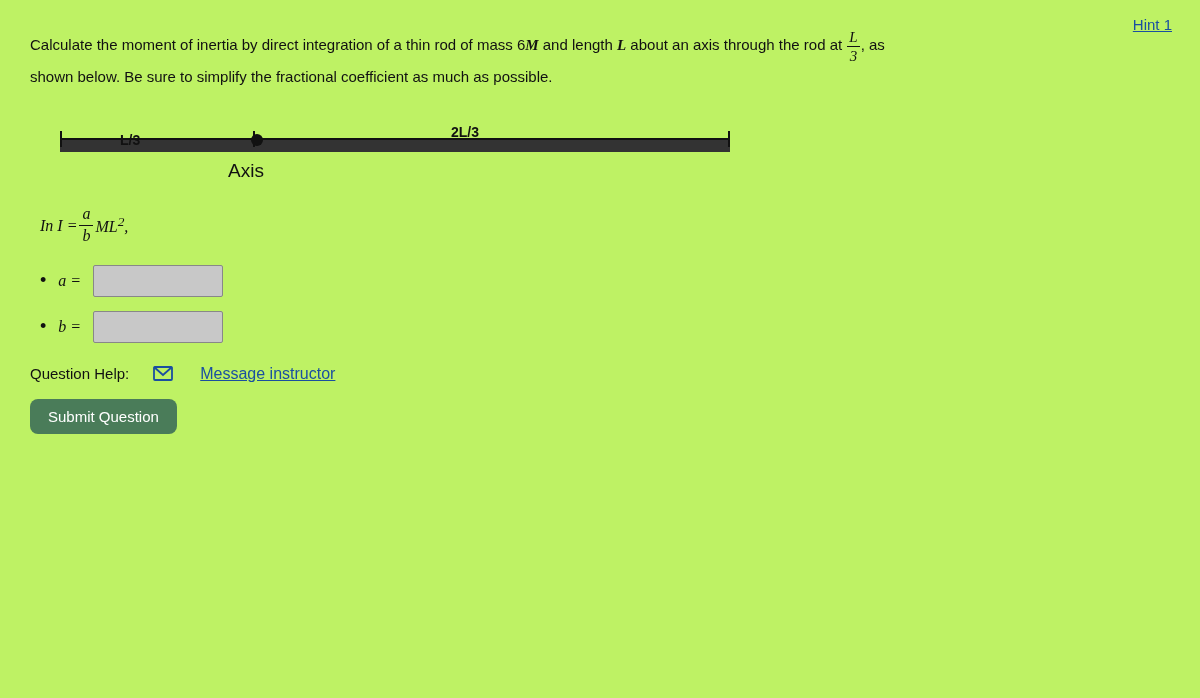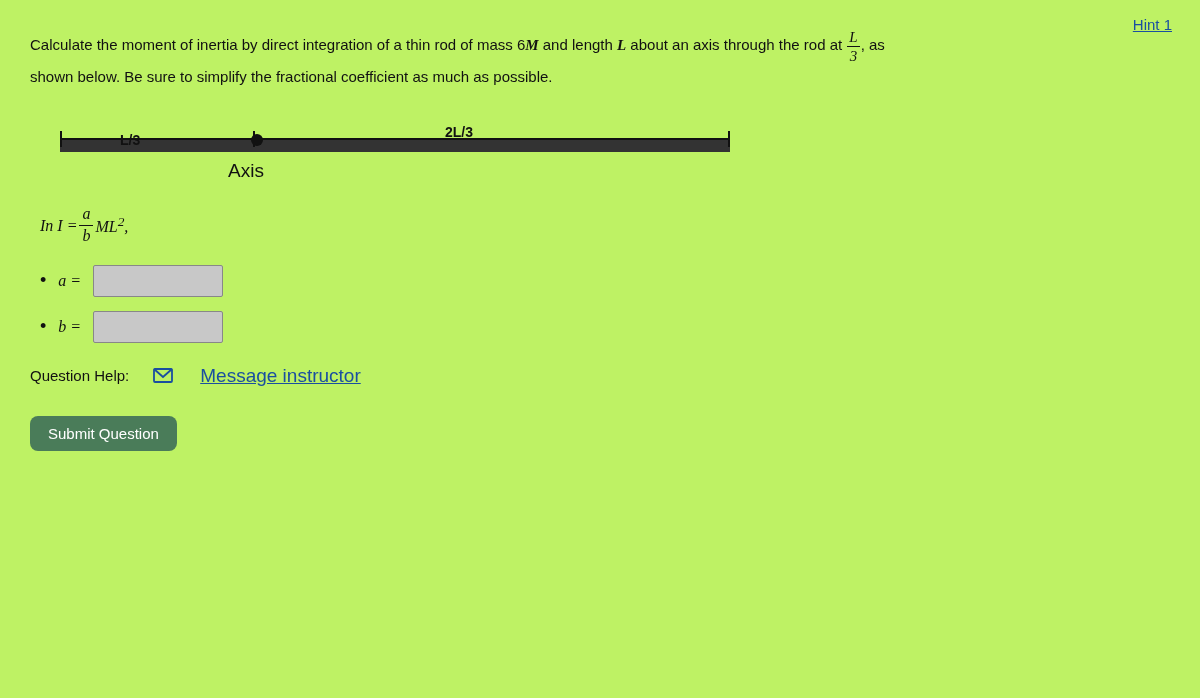--- a/index.html
+++ b/index.html
@@ -155,21 +155,21 @@
       top: 7px;
       left: 473px;
       width: 2px;
       height: 16px;
       background: #111;
     }
 
     .bracket-2l3-label {
       position: absolute;
       top: 0px;
-      left: 190px;
+      left: 196px;
       font-size: 14px;
       font-weight: bold;
       color: #111;
     }
 
     
     .axis-dot {
       position: absolute;
       top: 24px;
       left: 191px;
@@ -262,25 +262,25 @@
       align-items: center;
       gap: 24px;
       margin-top: 22px;
       font-size: 15px;
     }
 
     .message-link {
       color: #1a4fa0;
       text-decoration: underline;
       cursor: pointer;
-      font-size: 19px;
+      font-size: 16px;
     }
 
     .submit-btn {
-      margin-top: 29px;
+      margin-top: 16px;
       background-color: #4a7c59;
       color: #fff;
       border: none;
       border-radius: 8px;
       padding: 9px 18px;
       font-size: 15px;
       cursor: pointer;
     }
 
     

